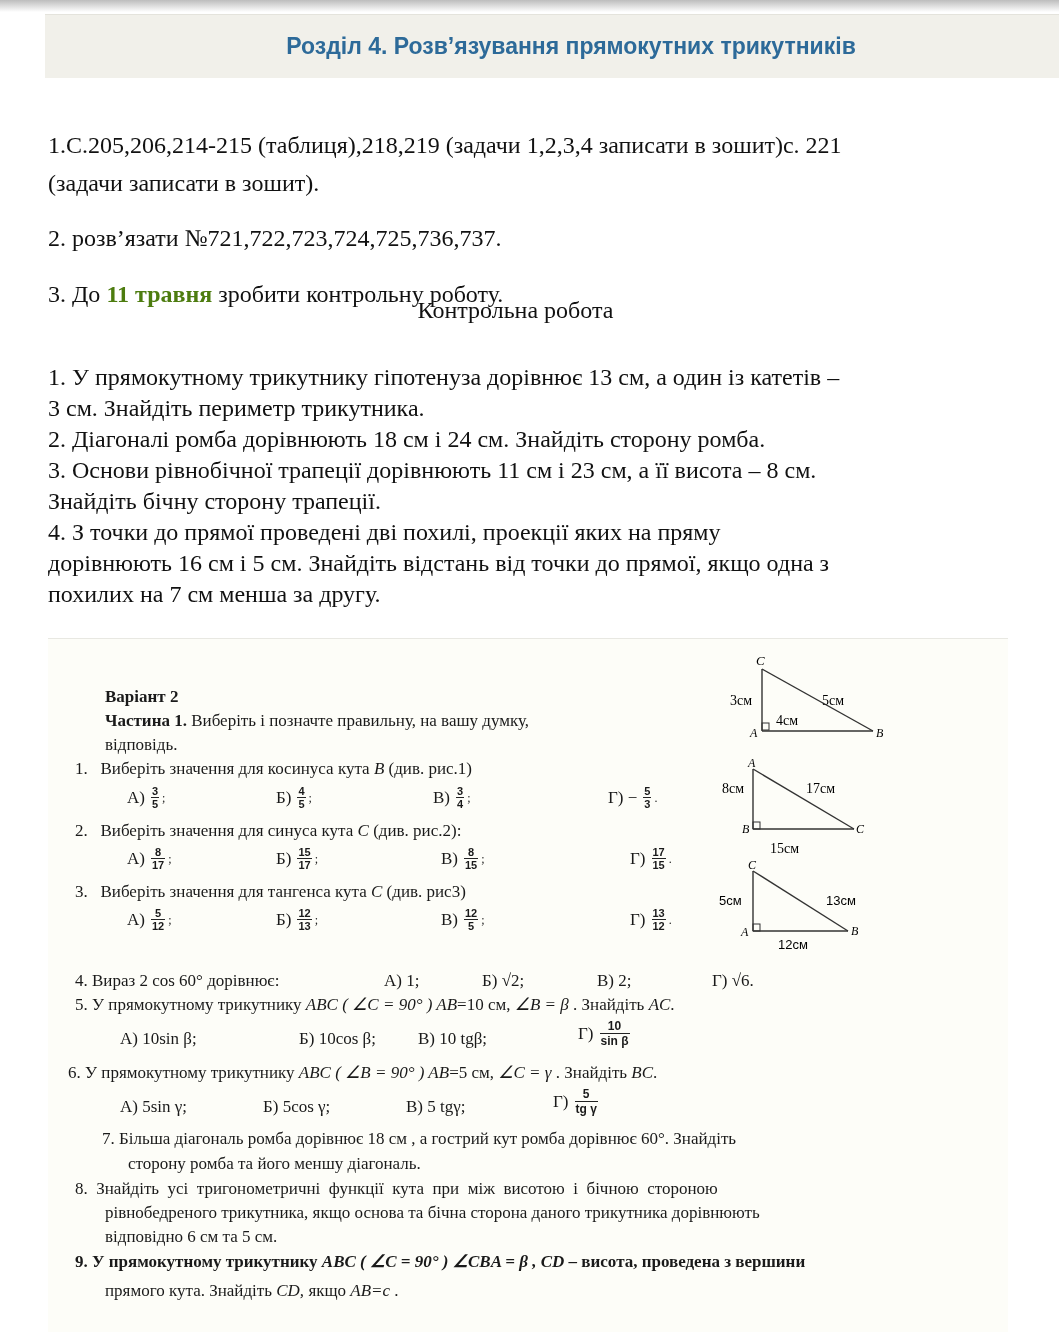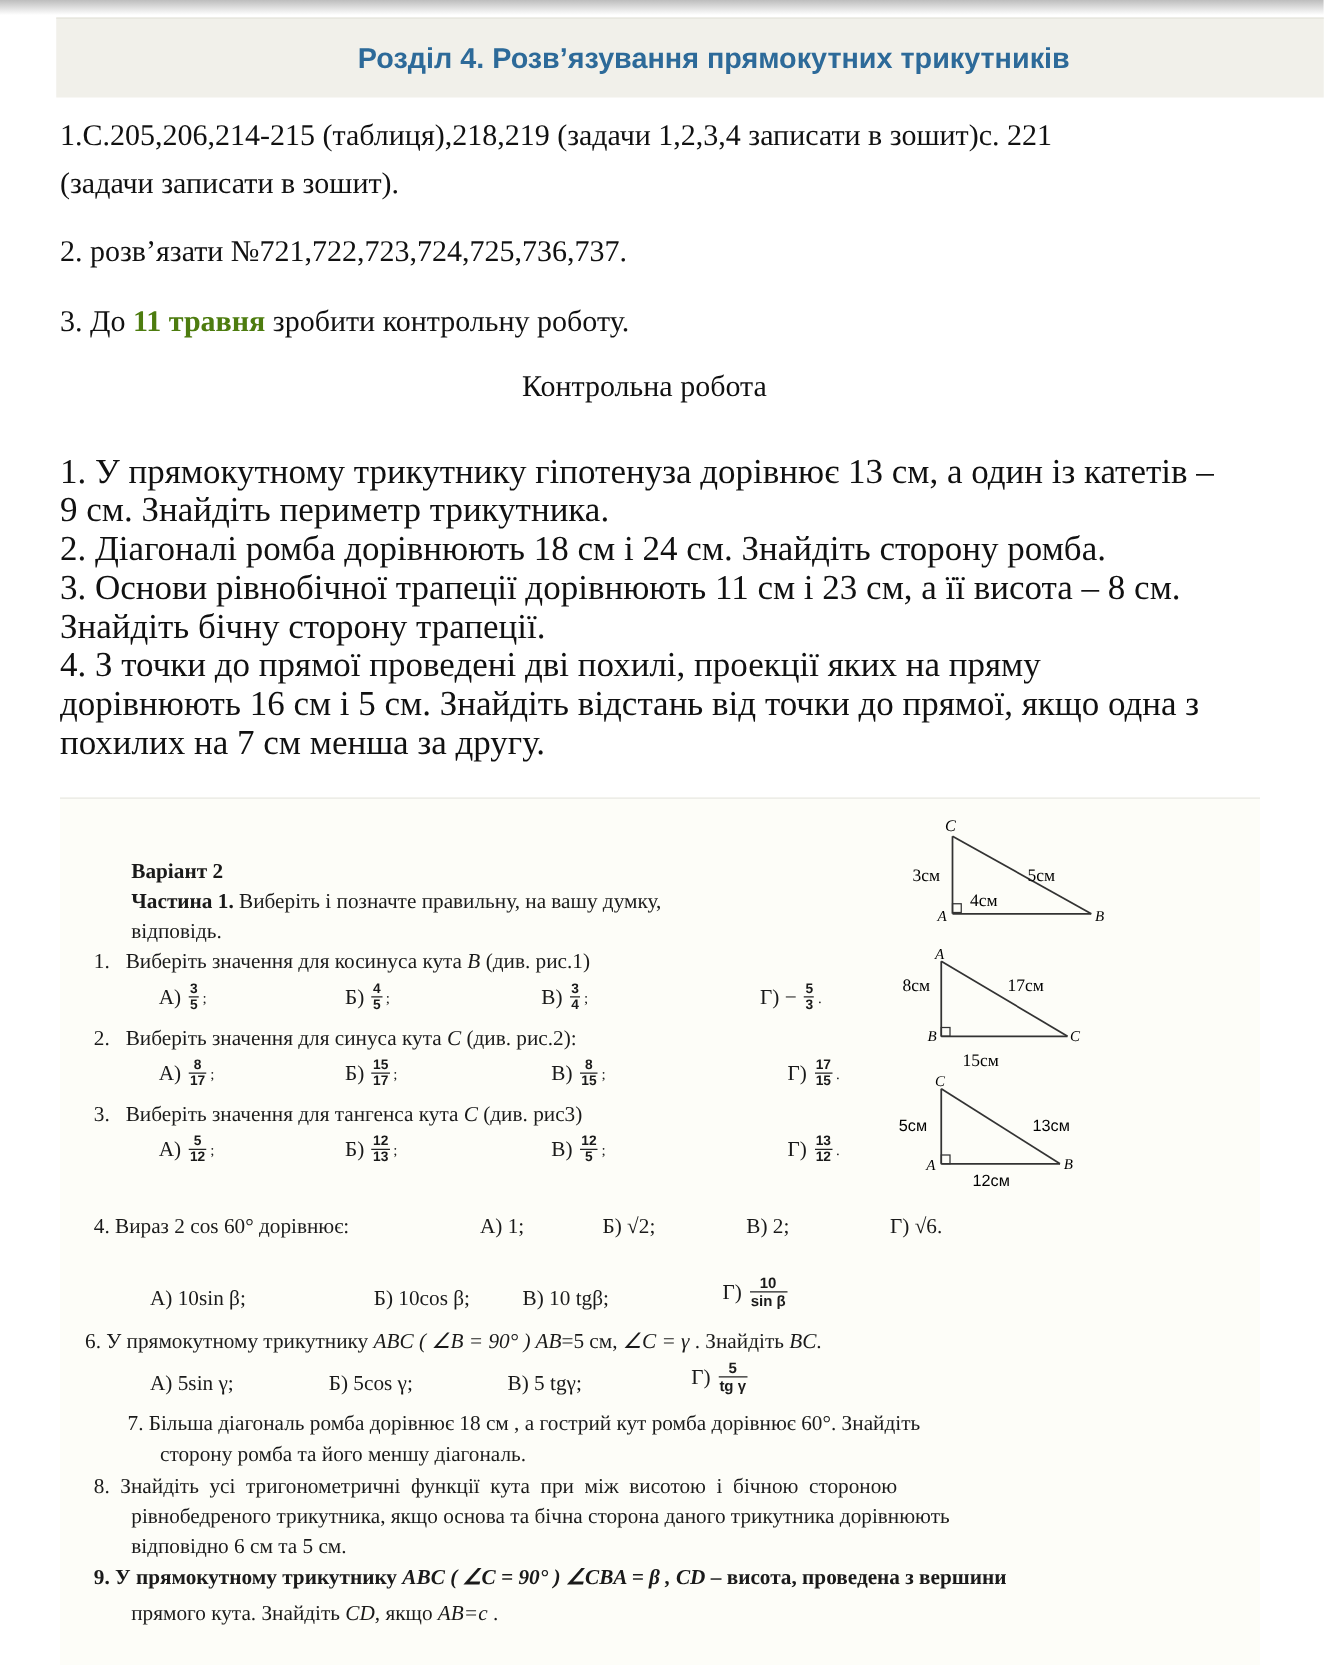--- a/index.html
+++ b/index.html
@@ -6,24 +6,24 @@
     html, body { width: 1059px; height: 1339px; background: #ffffff; overflow: hidden; }
     body { position: relative; font-family: "Liberation Serif", serif; color: #111; }
 
     .top-shadow { position: absolute; left: 0; top: 0; width: 1059px; height: 12px;
       background: linear-gradient(#bdbdbd, #ffffff); }
 
     .header-box { position: absolute; left: 45px; top: 14px; width: 1052px; height: 64px;
       background: #f1f0ea; border-top: 1px solid #e4e3dc; display: flex; align-items: center; justify-content: center; }
     .header-title { font-family: "Liberation Sans", sans-serif; font-weight: bold; font-size: 23px; color: #2d6a99; }
 
-    .para { position: absolute; left: 48px; font-size: 24px; line-height: 34px; width: 950px; }
+    .para { position: absolute; left: 48px; font-size: 24px; line-height: 34px; width: 950px; margin-top: 36px; }
     .red { color: #4d7c0f; font-weight: bold; }
     .center-title { position: absolute; left: 0; width: 1031px; text-align: center; top: 297px; font-size: 24px; }
-    .tasks { position: absolute; left: 48px; top: 362px; width: 950px; font-size: 28px; line-height: 31px; }
+    .tasks { position: absolute; left: 48px; top: 362px; width: 950px; font-size: 24px; line-height: 31px; }
 
     .scan { position: absolute; left: 48px; top: 638px; width: 960px; height: 694px; background: #fdfdf8;
       border-top: 1px solid #e8e8e2; }
     .scan-text { position: absolute; font-size: 17px; line-height: 24px; color: #1a1a1a; }
     .b { font-weight: bold; }
     .i { font-style: italic; }
     .opt { position: absolute; display: flex; align-items: center; gap: 6px; white-space: nowrap; }
     .frac { display: inline-flex; flex-direction: column; align-items: center; font-size: 11px; line-height: 12px;
       font-family: "Liberation Sans", sans-serif; font-weight: bold; }
     .frac .num { padding: 0 1px; }
@@ -48,21 +48,21 @@
 </div>
 
 <div class="para" style="top:185px;">2. розв’язати №721,722,723,724,725,736,737.</div>
 
 <div class="para" style="top:241px;"><span>3. До </span><span class="red">11 травня</span><span> зробити контрольну роботу.</span></div>
 
 <div class="center-title">Контрольна робота</div>
 
 <div class="tasks">
   <div>1. У прямокутному трикутнику гіпотенуза дорівнює 13 см, а один із катетів –</div>
-  <div>9 см. Знайдіть периметр трикутника.</div>
+  <div>3 см. Знайдіть периметр трикутника.</div>
   <div>2. Діагоналі ромба дорівнюють 18 см і 24 см. Знайдіть сторону ромба.</div>
   <div>3. Основи рівнобічної трапеції дорівнюють 11 см і 23 см, а її висота – 8 см.</div>
   <div>Знайдіть бічну сторону трапеції.</div>
   <div>4. З точки до прямої проведені дві похилі, проекції яких на пряму</div>
   <div>дорівнюють 16 см і 5 см. Знайдіть відстань від точки до прямої, якщо одна з</div>
   <div>похилих на 7 см менша за другу.</div>
 </div>
 
 <div class="scan">
 
@@ -191,20 +191,21 @@
   </div>
 
   <div class="scan-text" style="left:27px; top:330px; white-space:nowrap;">
     <span>4.  Вираз 2 cos 60° дорівнює:</span>
     <span style="position:absolute; left:309px;">А)  1;</span>
     <span style="position:absolute; left:407px;">Б) √2;</span>
     <span style="position:absolute; left:522px;">В) 2;</span>
     <span style="position:absolute; left:637px;">Г) √6.</span>
   </div>
 
+  <div class="scan-text" style="left:27px; top:354px; white-space:nowrap;"><span>5.  У прямокутному трикутнику </span><span class="i">ABC  ( ∠C = 90° ) AB</span><span>=10 см,  </span><span class="i">∠B = β</span><span> .  Знайдіть </span><span class="i">AC</span><span>.</span></div>
   <div>
     <div class="scan-text" style="left:72px; top:388px;">А)  10sin β;</div>
     <div class="scan-text" style="left:215px; top:388px;margin-left:36px;">Б) 10cos β;</div>
     <div class="scan-text" style="left:370px; top:388px;">В)  10 tgβ;</div>
     <div class="opt scan-text" style="left:530px; top:380px;">
         <span>Г)</span>
         <span class="frac" style="font-size:12px; line-height:14px;">
           <span class="num">10</span>
           <span class="bar"></span>
           <span class="den">sin β</span>

